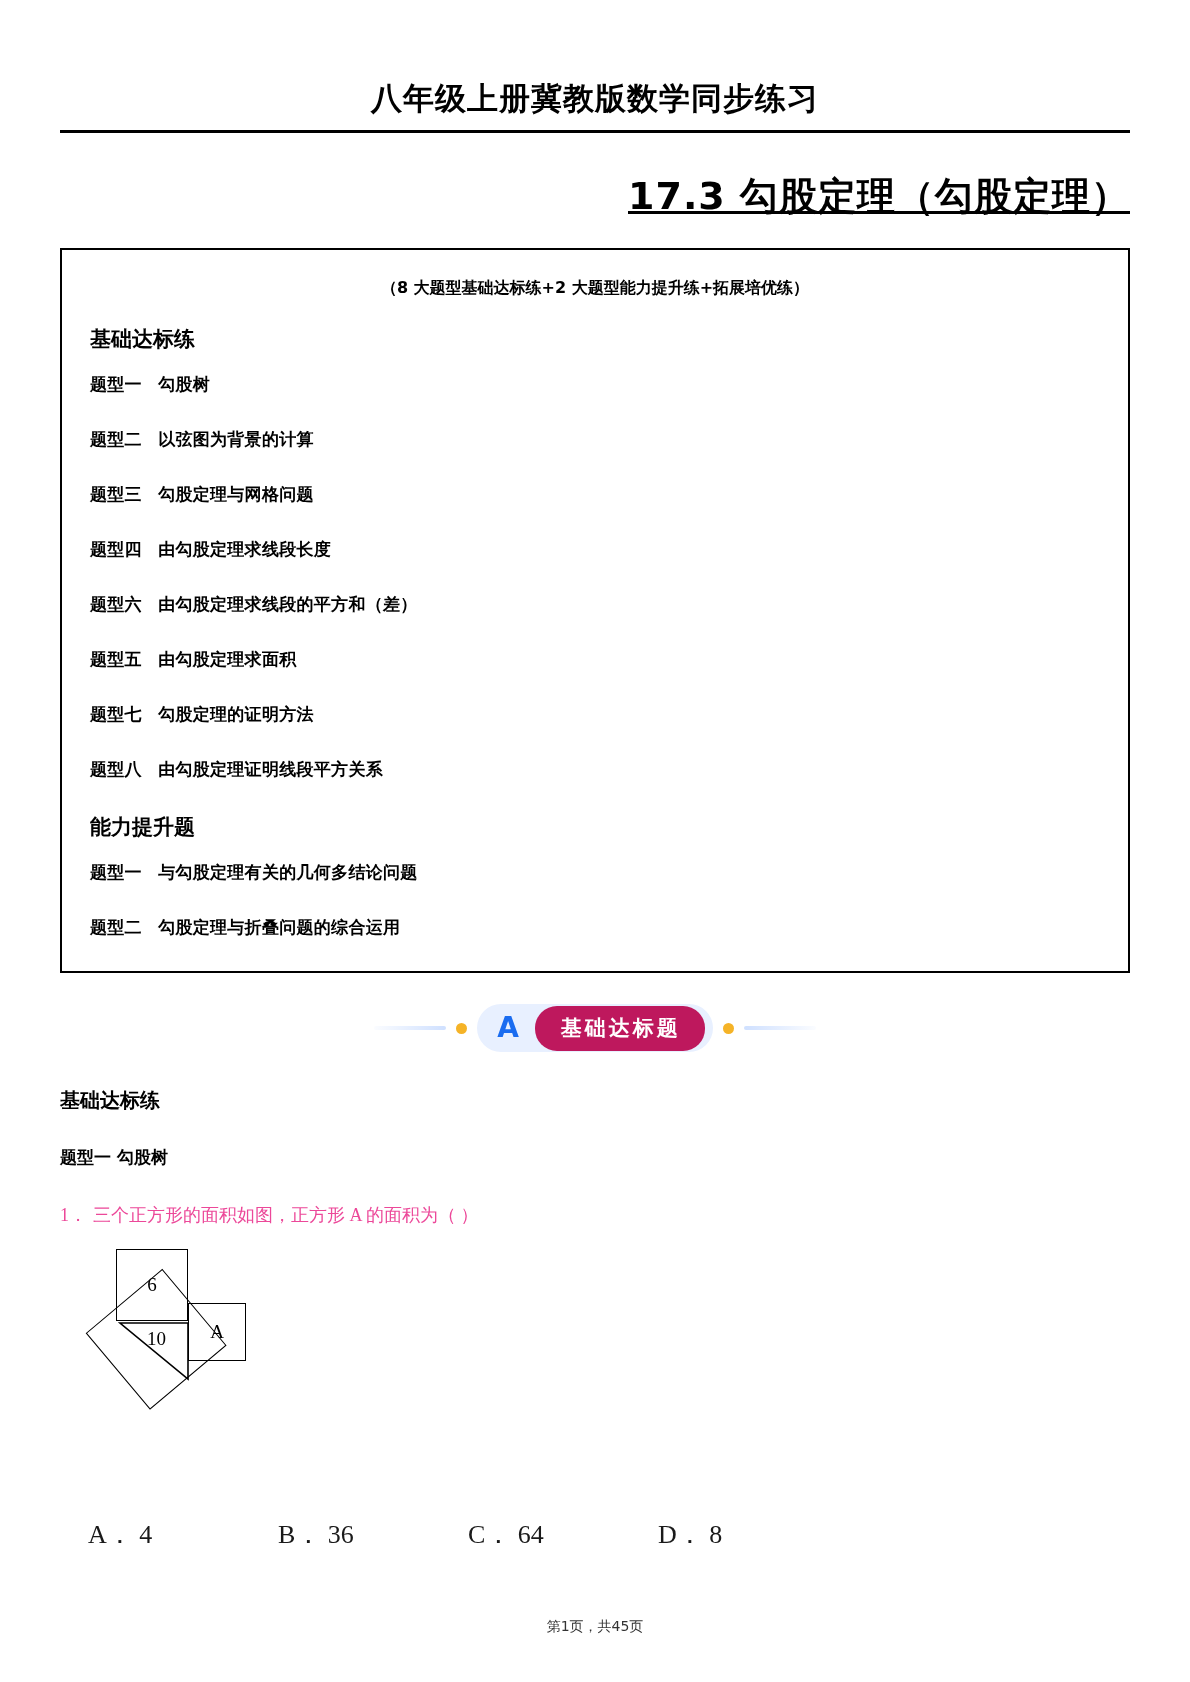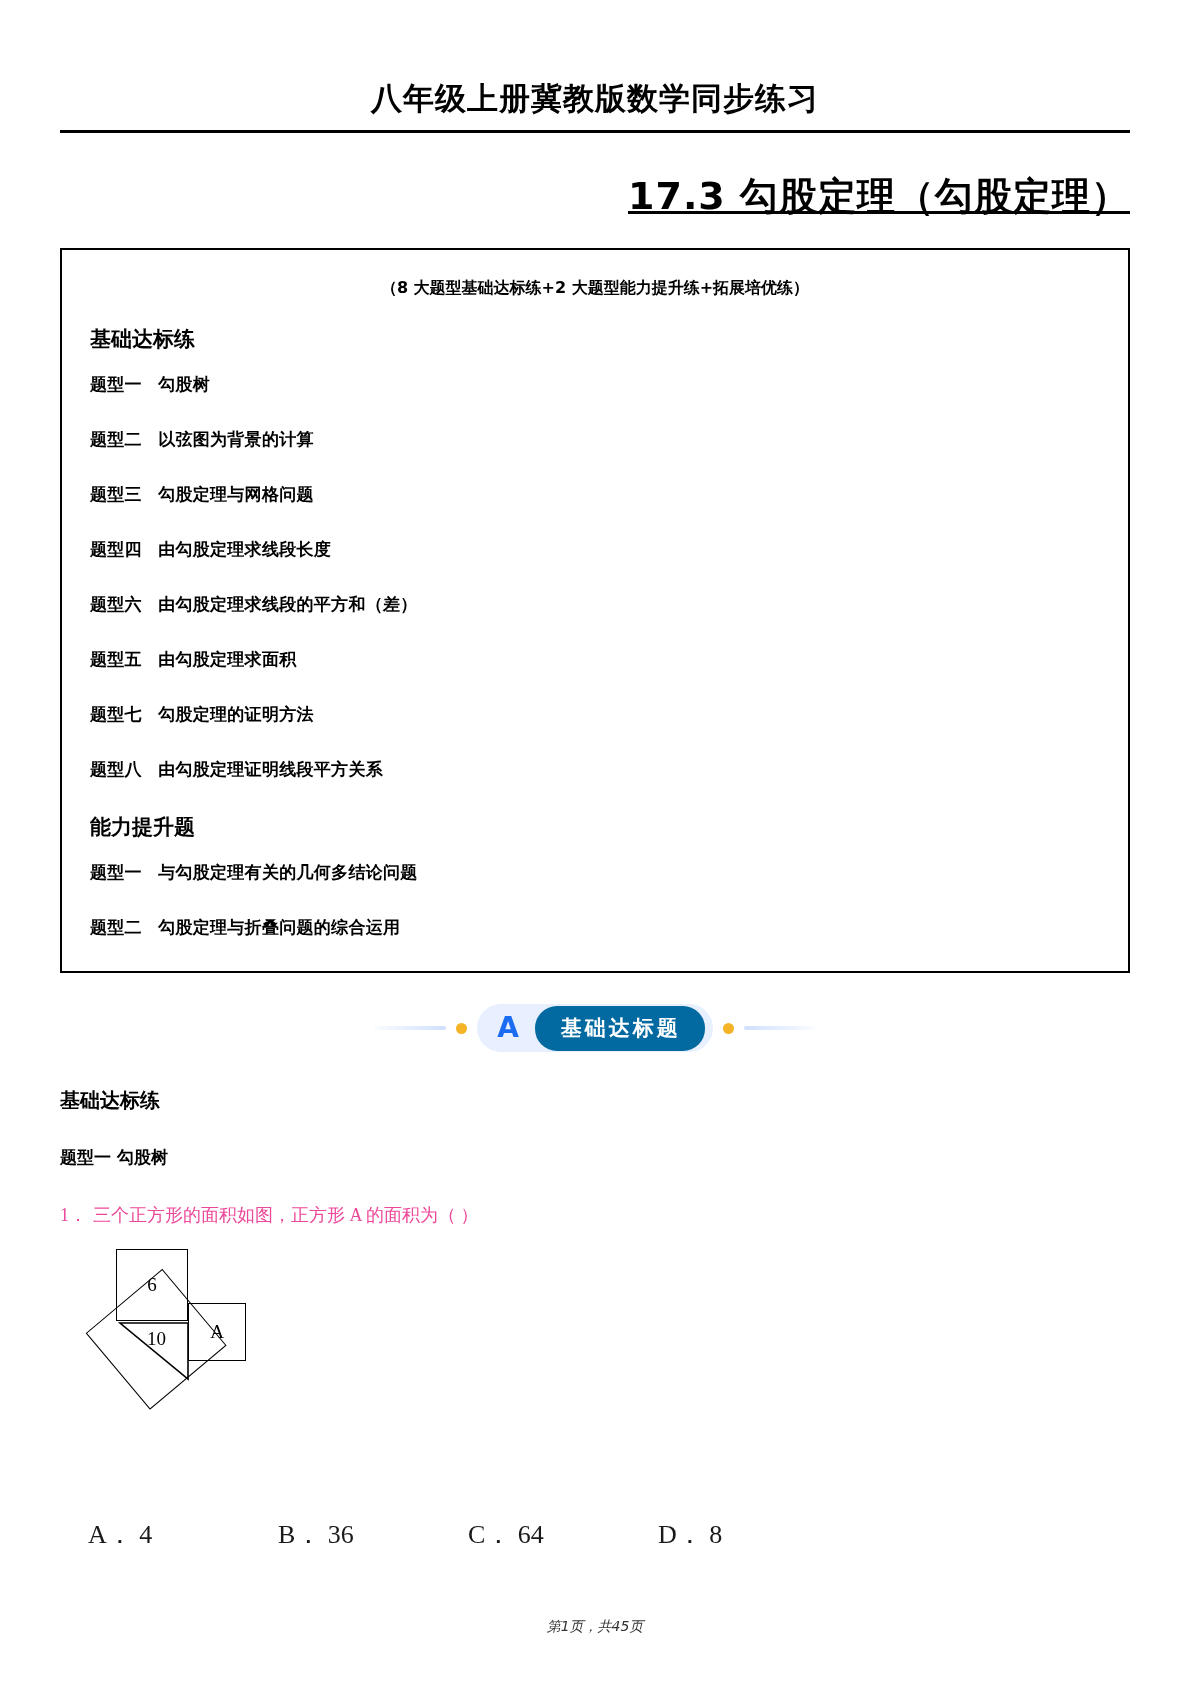--- a/index.html
+++ b/index.html
@@ -111,21 +111,21 @@
   }
   .banner-letter {
     font-family: "DejaVu Sans", sans-serif;
     font-weight: bold;
     font-size: 28px;
     color: #1a6cf0;
     padding: 0 16px 0 6px;
     line-height: 1;
   }
   .banner-pill {
-    background: #0369a1;
+    background: #be185d;
     color: #fff;
     font-family: "DejaVu Sans", sans-serif;
     font-weight: bold;
     font-size: 21px;
     letter-spacing: 3px;
     border-radius: 22px;
     padding: 8px 24px 9px 26px;
   }
 
   
@@ -190,21 +190,20 @@
   
   .page-footer {
     position: absolute;
     left: 0;
     right: 0;
     bottom: 46px;
     text-align: center;
     font-family: "DejaVu Sans", sans-serif;
     font-size: 14px;
     color: #333;
-    font-style: italic;
   }
 </style>
 </head>
 <body>
 
 <div class="page">
 
   <div class="doc-header">八年级上册冀教版数学同步练习</div>
 
   <div class="doc-title">17.3 勾股定理（勾股定理）</div>

